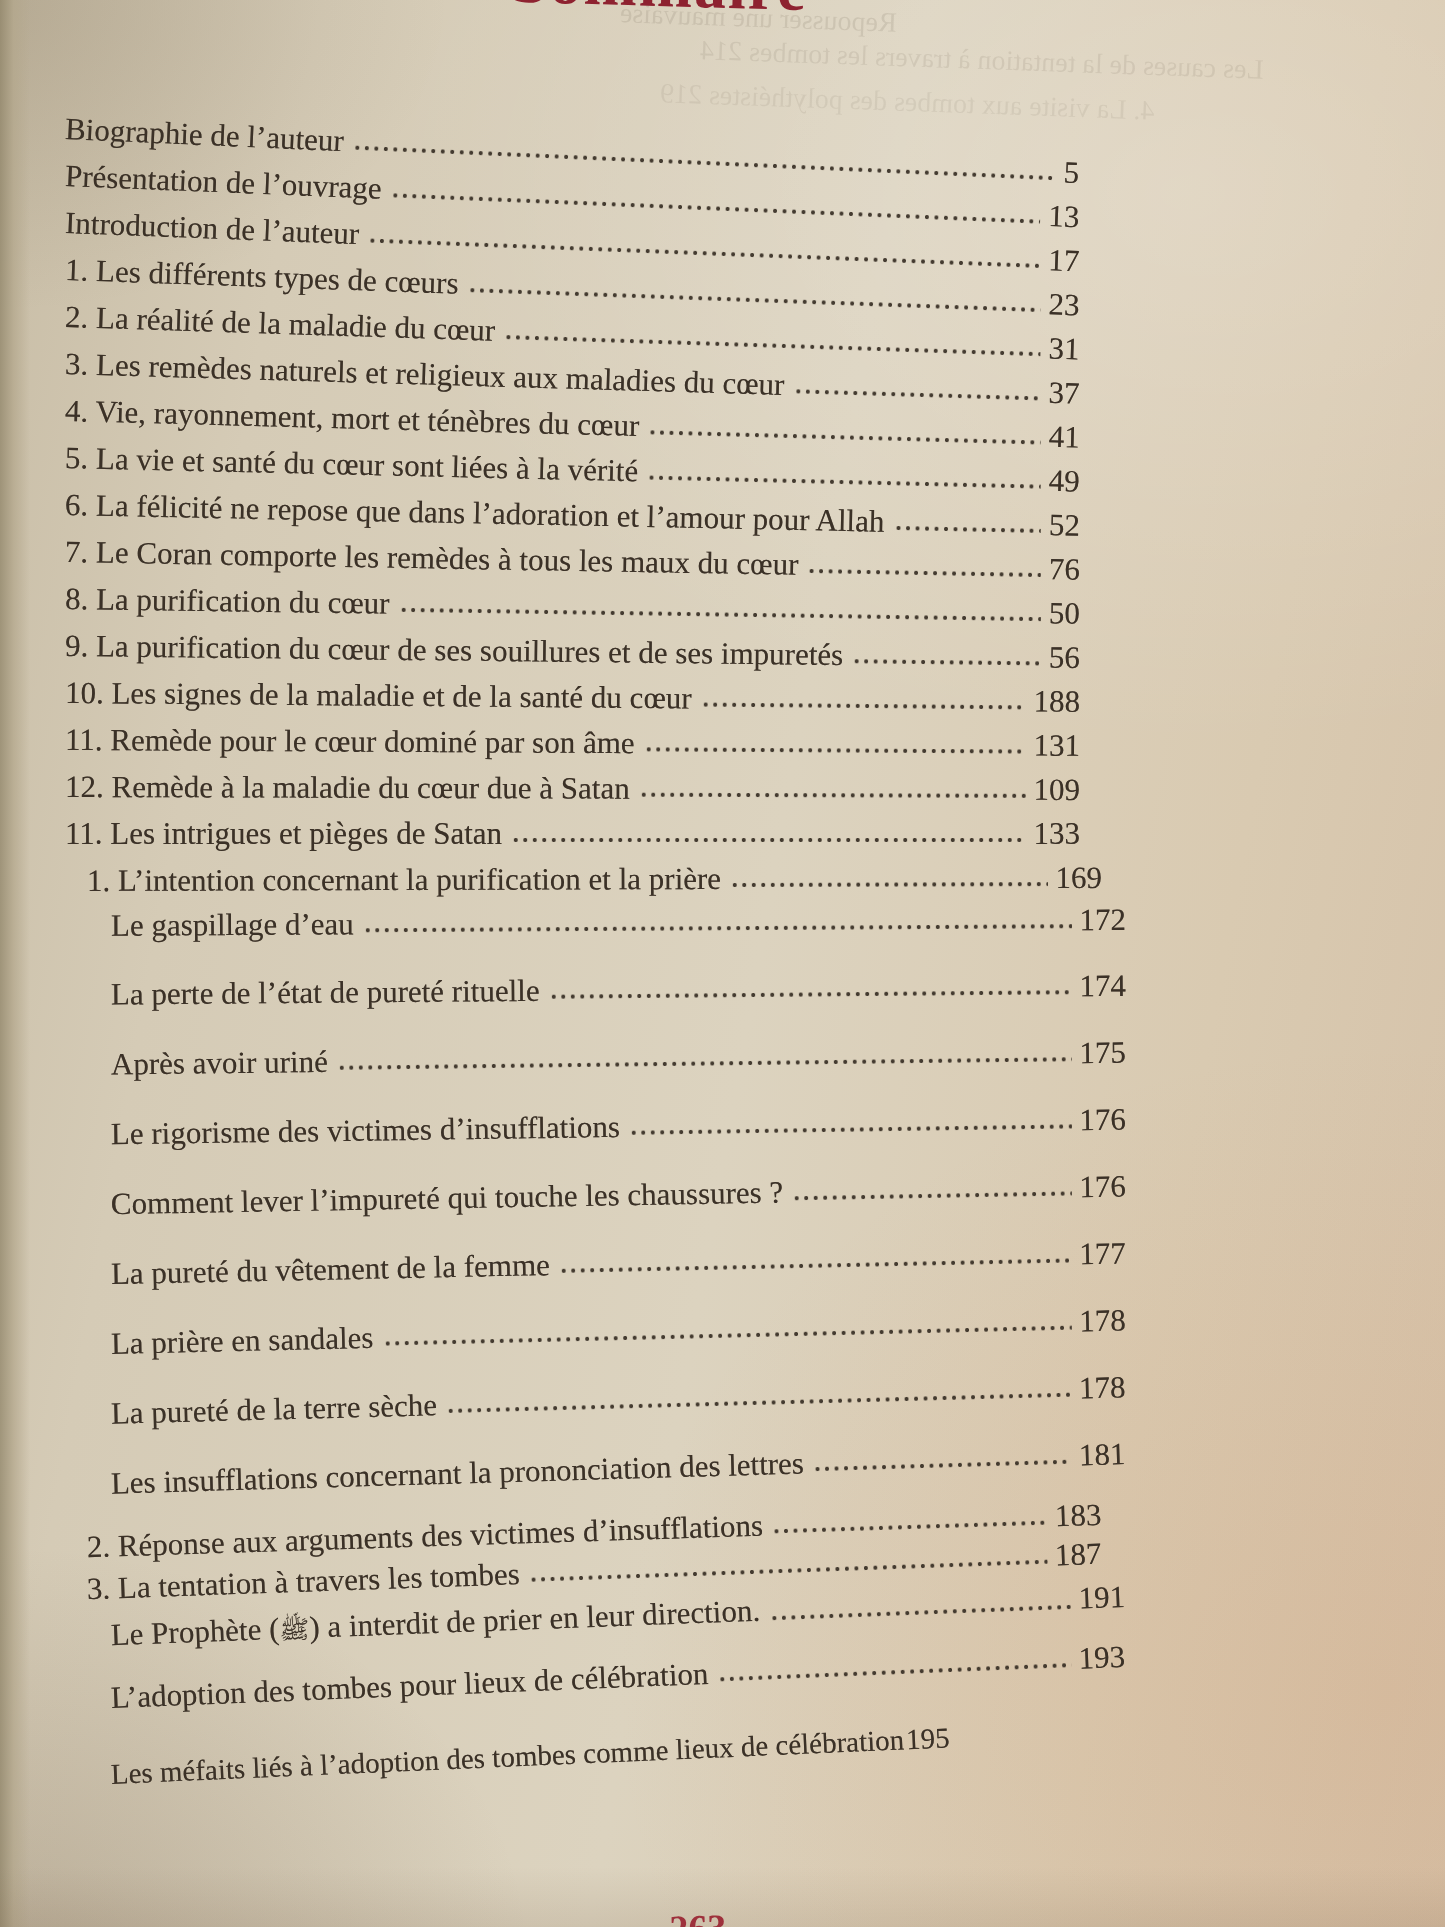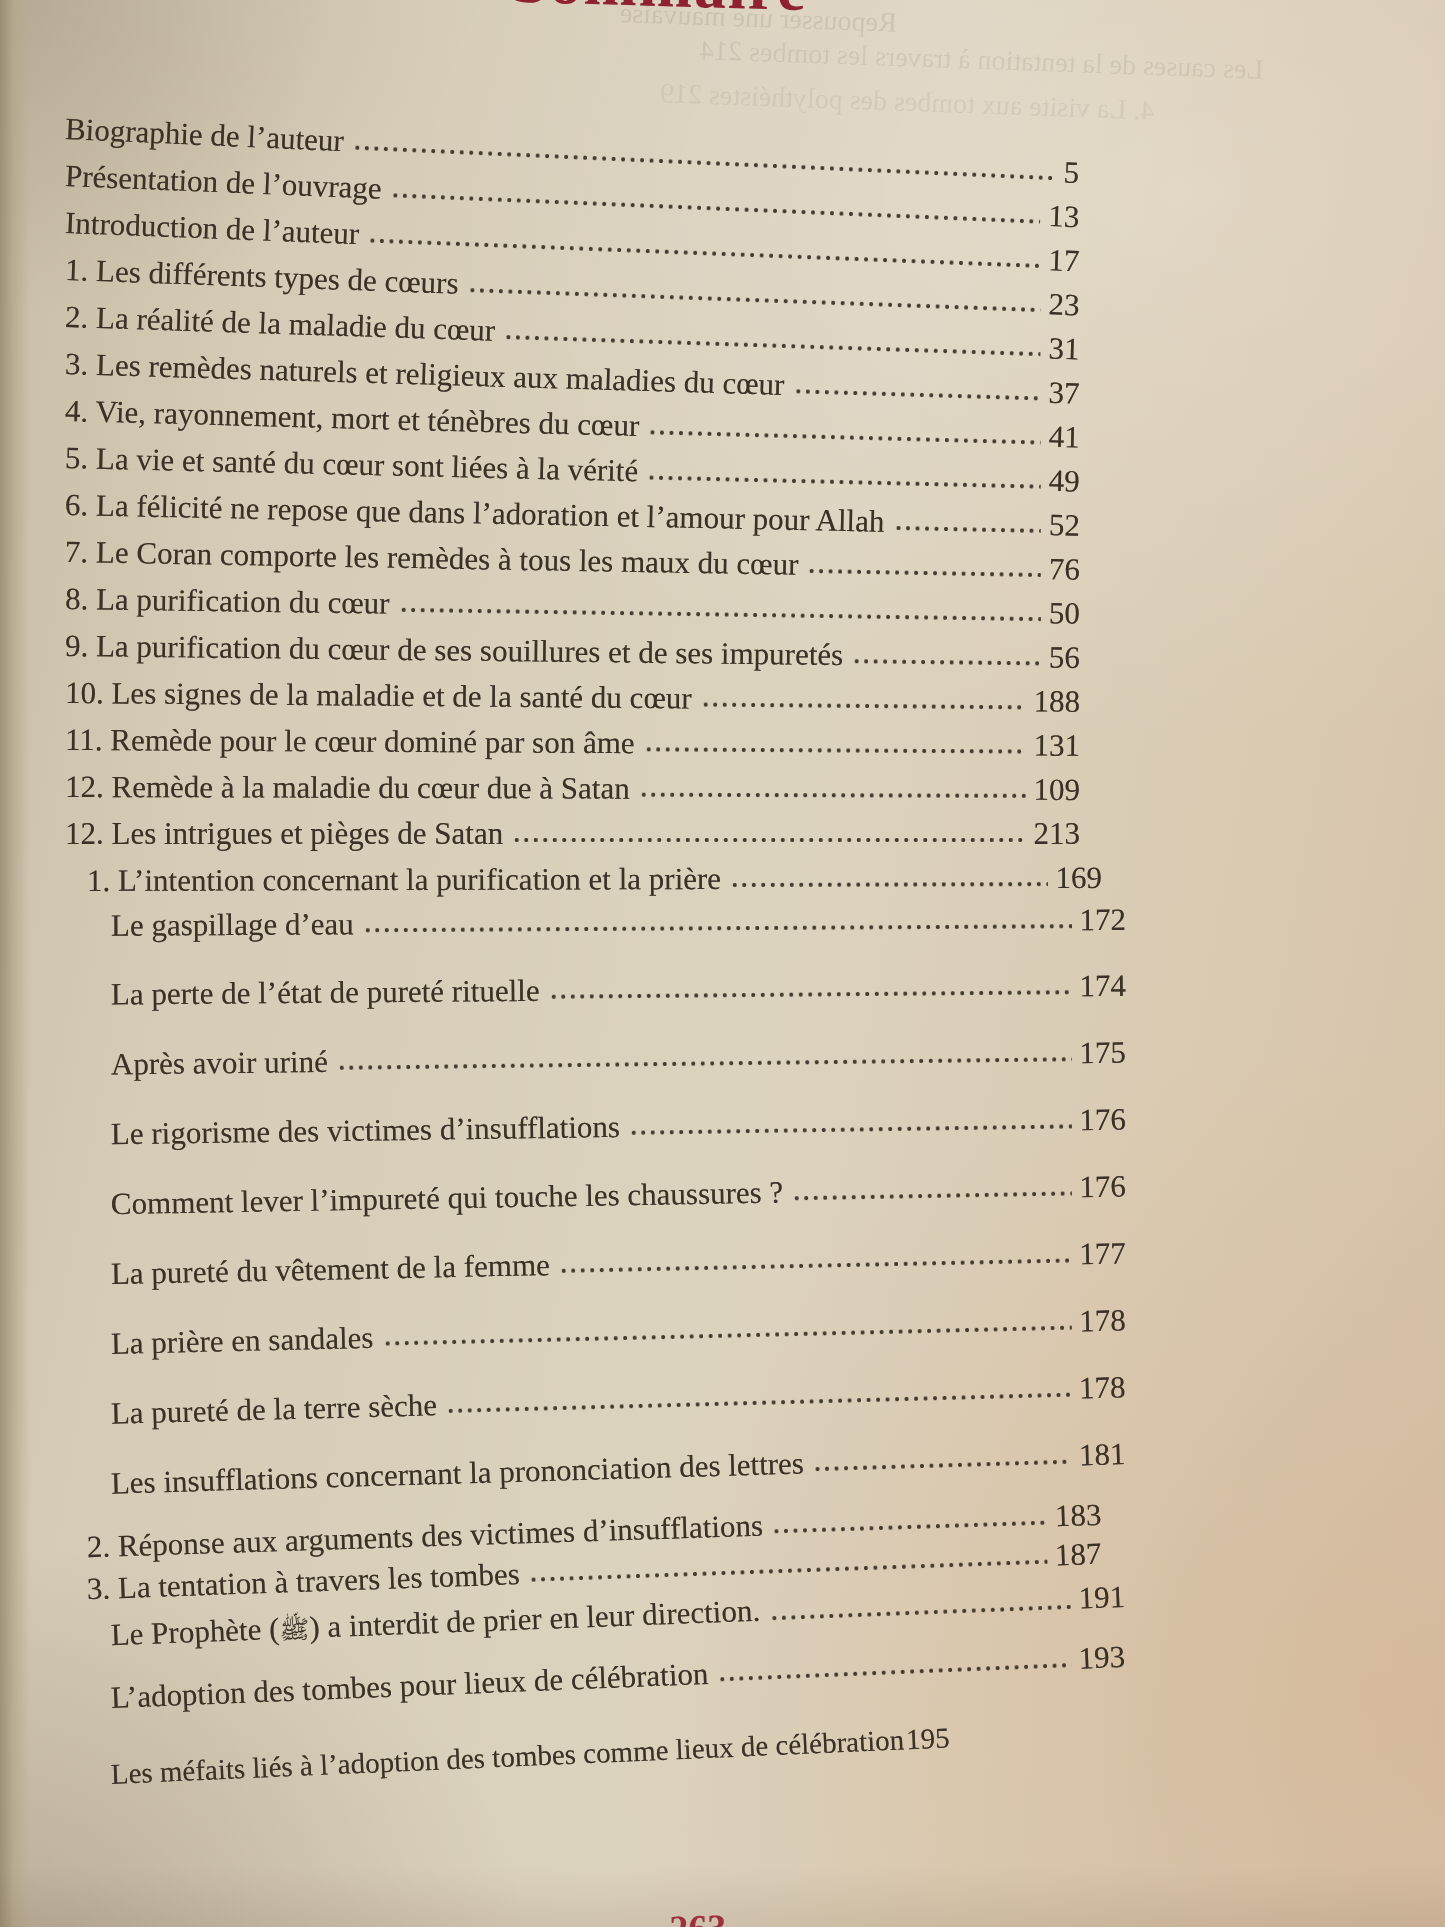--- a/index.html
+++ b/index.html
@@ -143,23 +143,23 @@
     <span class="label">11. Remède pour le cœur dominé par son âme</span>
     <span class="dots"></span>
     <span class="pnum">131</span>
   </div>
       <div class="row lv0" style="--tilt: 0.17deg;">
     <span class="label">12. Remède à la maladie du cœur due à Satan</span>
     <span class="dots"></span>
     <span class="pnum">109</span>
   </div>
       <div class="row lv0" style="--tilt: 0.00deg;">
-    <span class="label">12. Les intrigues et pièges de Satan</span>
-    <span class="dots"></span>
-    <span class="pnum">213</span>
+    <span class="label">11. Les intrigues et pièges de Satan</span>
+    <span class="dots"></span>
+    <span class="pnum">133</span>
   </div>
       <div class="row lv1" style="--tilt: -0.17deg;">
     <span class="label">1. L’intention concernant la purification et la prière</span>
     <span class="dots"></span>
     <span class="pnum">169</span>
   </div>
       <div class="row lv2" style="--tilt: -0.33deg;">
     <span class="label">Le gaspillage d’eau</span>
     <span class="dots"></span>
     <span class="pnum">172</span>

